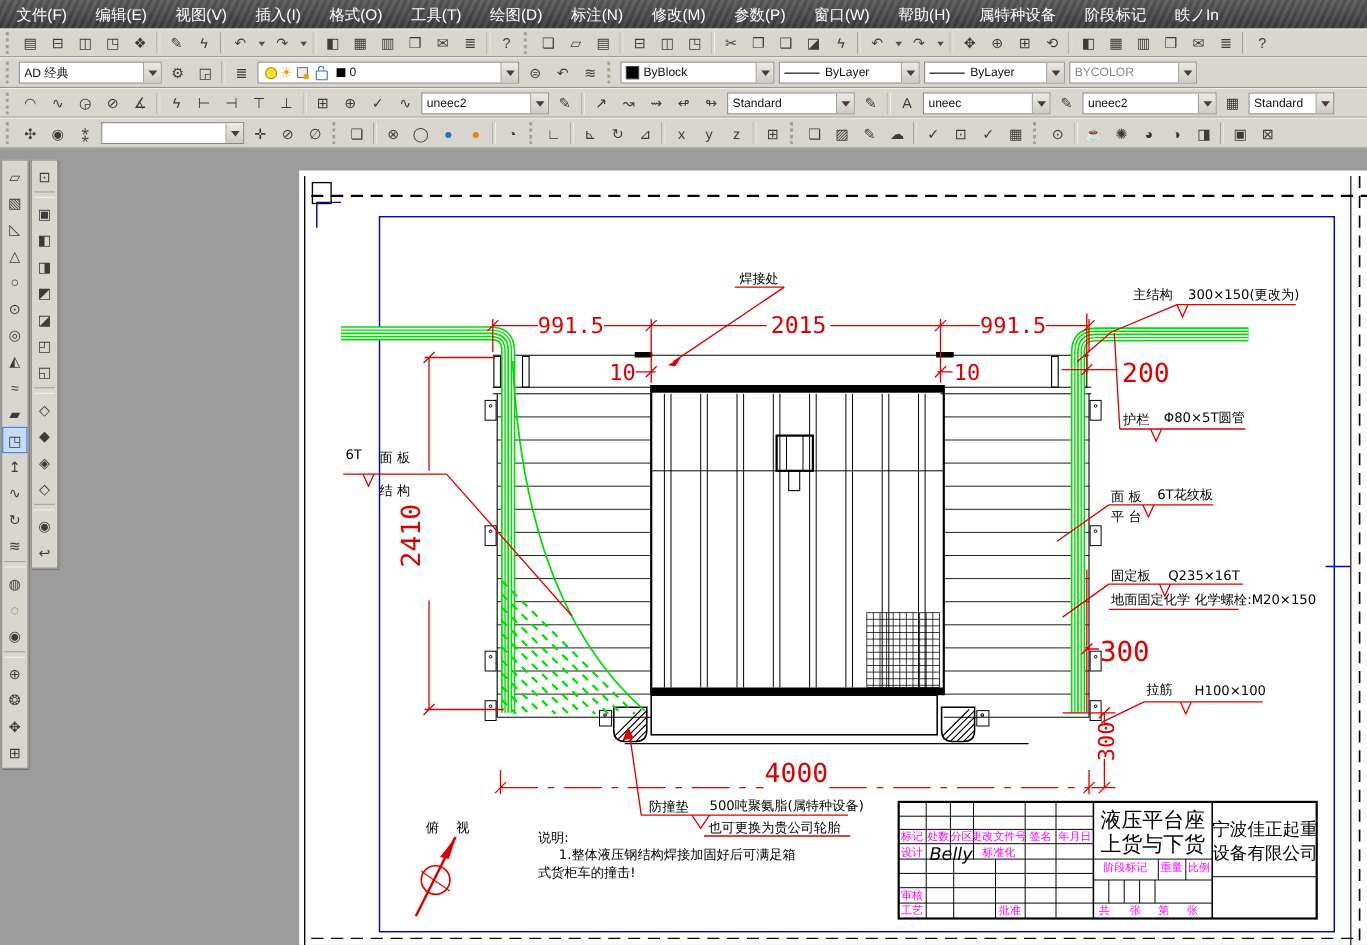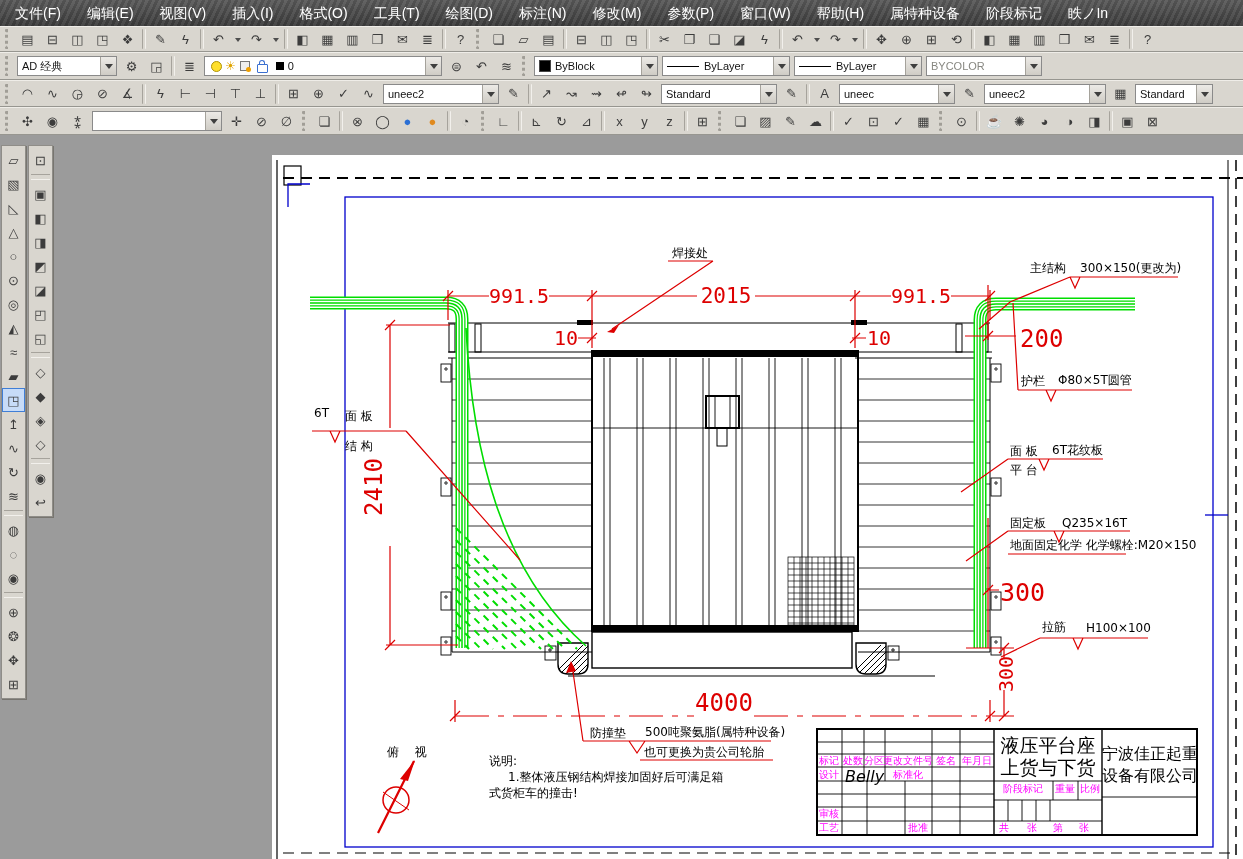--- a/index.html
+++ b/index.html
@@ -135,21 +135,21 @@
       <span class="tbtn">❒</span>
       <span class="tbtn">✉</span>
       <span class="tbtn">≣</span>
       <span class="tbtn sep"></span>
       <span class="tbtn">?</span>
     </div>
 </div>
 
 <div class="trow" id="row2">
   <span class="tbtn grip"></span>
-  <div class="combo" style="width:100px">
+  <div class="combo" style="width:130px">
     <span class="combo-text">AD 经典</span>
     <span class="combo-arrow"></span>
   </div>
   <div class="ticons">
 
   <span class="tbtn">⚙</span>
       <span class="tbtn">◲</span>
       <span class="tbtn sep"></span>
       <span class="tbtn">≣</span>
     </div>
@@ -162,21 +162,21 @@
     <span class="combo-text">0</span>
     <span class="combo-arrow"></span>
   </div>
   <div class="ticons">
 
   <span class="tbtn">⊜</span>
       <span class="tbtn">↶</span>
       <span class="tbtn">≋</span>
       <span class="tbtn grip"></span>
     </div>
-  <div class="combo" style="width:124px">
+  <div class="combo" style="width:140px">
     <span class="swatch"></span>
     <span class="combo-text">ByBlock</span>
     <span class="combo-arrow"></span>
   </div>
   <div class="combo" style="width:128px">
     <span class="ltline"></span>
     <span class="combo-text">ByLayer</span>
     <span class="combo-arrow"></span>
   </div>
   <div class="combo" style="width:128px">

